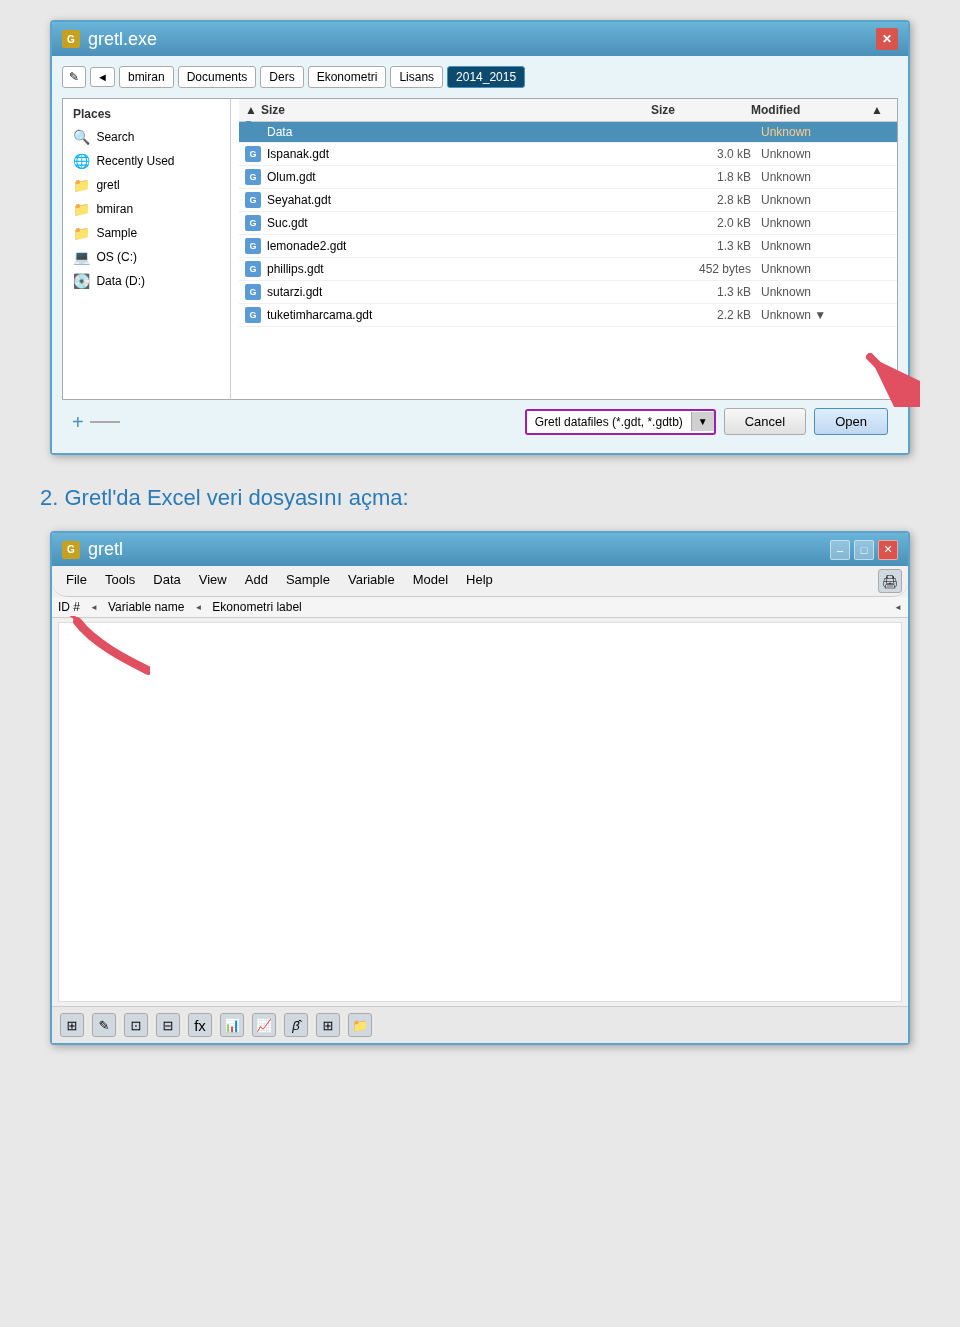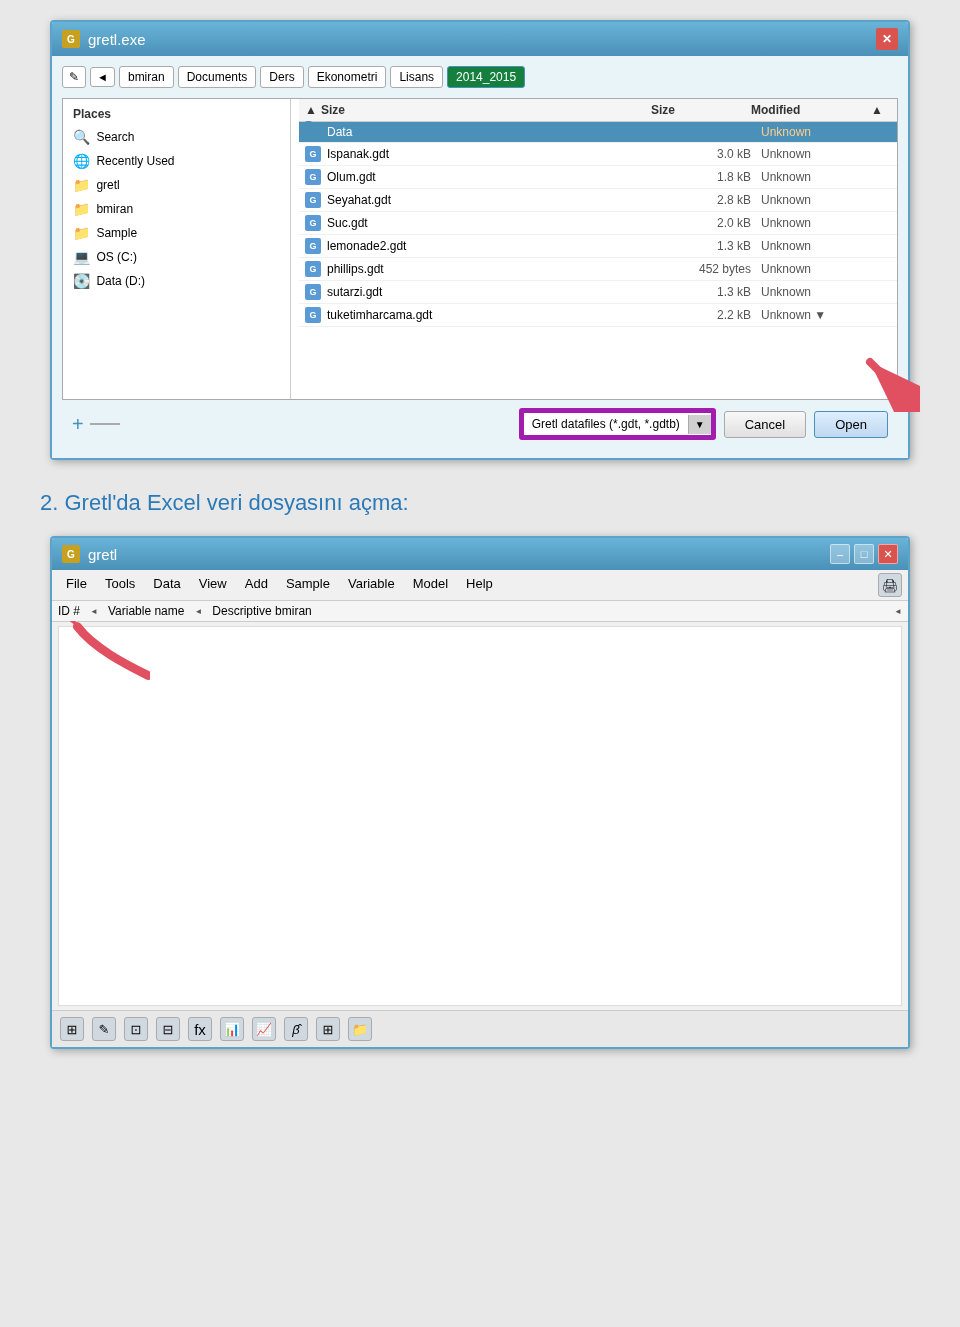--- a/index.html
+++ b/index.html
@@ -40,21 +40,21 @@
       background: #c8a020;
       border-radius: 2px;
       display: flex;
       align-items: center;
       justify-content: center;
       color: white;
       font-size: 10px;
       font-weight: bold;
     }
     .dialog-title {
-      font-size: 15px;
+      font-size: 18px;
       font-weight: normal;
     }
     .close-btn {
       background: #d9534f;
       border: none;
       color: white;
       width: 22px;
       height: 22px;
       border-radius: 2px;
       cursor: pointer;
@@ -95,36 +95,36 @@
     }
     .bc-item {
       background: white;
       border: 1px solid #aaa;
       padding: 3px 8px;
       border-radius: 3px;
       cursor: pointer;
       font-size: 12px;
     }
     .bc-item.active {
-      background: #15803d;
+      background: #0c4a6e;
       color: white;
       border-color: #4a90b8;
     }
 
     
     .content-area {
       display: flex;
       gap: 8px;
       background: white;
       border: 1px solid #aaa;
     }
 
     
     .places-panel {
-      width: 228px;
+      width: 168px;
       min-height: 300px;
       border-right: 1px solid #ccc;
       padding: 4px;
     }
     .places-header {
       font-weight: bold;
       padding: 4px 6px;
       font-size: 12px;
       color: #333;
     }
@@ -256,21 +256,21 @@
       background: #aaa;
     }
     .bottom-right {
       display: flex;
       align-items: center;
       gap: 8px;
     }
     .filter-dropdown {
       display: flex;
       align-items: center;
-      border: 5px solid #a21caf;
+      border: 2px solid #a21caf;
       background: white;
       border-radius: 3px;
       overflow: hidden;
     }
     .filter-label {
       padding: 4px 8px;
       font-size: 12px;
       background: white;
     }
     .filter-arrow {
@@ -339,20 +339,21 @@
     }
     .win-btn.close-x {
       background: #d9534f;
     }
     .menubar {
       background: #f0f0f0;
       padding: 3px 6px;
       display: flex;
       gap: 2px;
       border-bottom: 1px solid #ccc;
+      border-radius: 15px;
     }
     .menu-item {
       padding: 3px 8px;
       cursor: pointer;
       border-radius: 3px;
       font-size: 13px;
     }
     .status-bar {
       padding: 3px 8px;
       font-size: 12px;
@@ -659,21 +660,21 @@
       <div style="flex:1"></div>
       <div class="tb-icon">🖨</div>
     </div>
 
 
     <div class="col-header-bar">
       <span>ID #</span>
       <span class="triangle-icon">◄</span>
       <span>Variable name</span>
       <span class="triangle-icon">◄</span>
-      <span>Descriptive bmiran</span>
+      <span>Ekonometri label</span>
       <span style="flex:1"></span>
       <span class="triangle-icon">◄</span>
     </div>
 
     <div class="main-data-area">
     </div>
 
     <div class="gretl-toolbar">
       <div class="tb-icon">⊞</div>
       <div class="tb-icon">✎</div>

